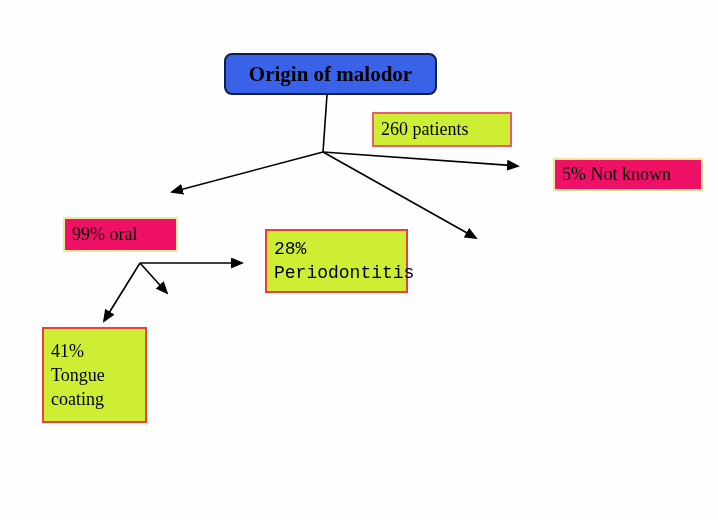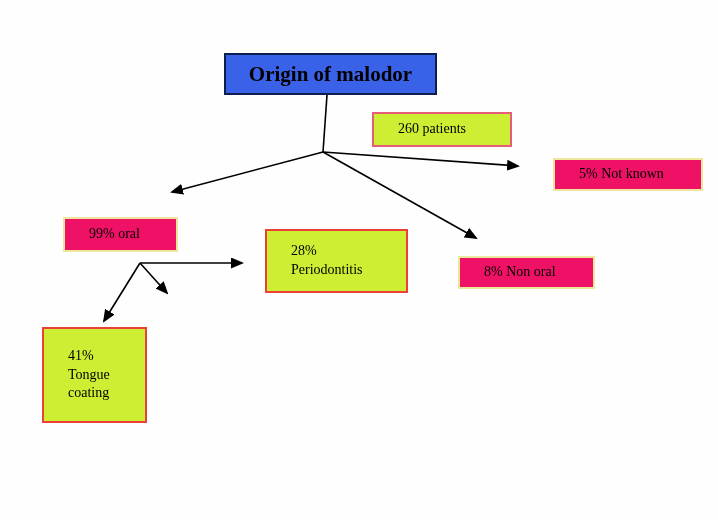--- a/index.html
+++ b/index.html
@@ -9,42 +9,42 @@
     height: 520px;
     background: #fefefe;
     font-family: "Liberation Serif", serif;
     overflow: hidden;
   }
   .node {
     position: absolute;
     box-sizing: border-box;
     display: flex;
     align-items: center;
-    font-size: 14px;
+    font-size: 18px;
     color: #000000;
     white-space: pre-line;
     line-height: 1.35;
-    padding-left: 24px;
+    padding-left: 7px;
   }
   .node.title-node {
     justify-content: center;
     padding-left: 0;
     font-weight: bold;
     font-size: 21px;
   }
   .blue  { background: var(--node-blue);  border: 2px solid var(--border-navy); }
   .green { background: var(--node-green); border: 2px solid var(--border-red); }
   .green.rose-border { border-color: var(--border-rose); }
   .pink  { background: var(--node-pink);  border: 2px solid var(--border-cream); }
 
-  #node-origin        { left: 224px; top: 53px;  width: 213px; height: 42px; }
+  #node-origin        { left: 224px; top: 53px;  width: 213px; height: 42px; border-radius: 8px; }
   #node-patients      { left: 372px; top: 112px; width: 140px; height: 35px; }
   #node-not-known     { left: 553px; top: 158px; width: 150px; height: 33px; }
   #node-oral          { left: 63px;  top: 217px; width: 115px; height: 35px; }
-  #node-periodontitis { left: 265px; top: 229px; width: 143px; height: 64px; }
+  #node-periodontitis { left: 265px; top: 229px; width: 143px; height: 64px; font-family: Liberation Mono, monospace; }
   #node-non-oral      { left: 458px; top: 256px; width: 137px; height: 33px; }
   #node-gingivitis    { left: 180px; top: 302px; width: 102px; height: 65px; }
   #node-tongue        { left: 42px;  top: 327px; width: 105px; height: 96px; }
 
   svg.arrows {
     position: absolute;
     left: 0; top: 0;
     width: 718px; height: 520px;
     pointer-events: none;
   }
@@ -74,20 +74,19 @@
 
   <div id="node-patients" class="node green rose-border">260 patients</div>
 
   <div id="node-not-known" class="node pink">5% Not known</div>
 
   <div id="node-oral" class="node pink">99% oral</div>
 
   <div id="node-periodontitis" class="node green">28%
 Periodontitis</div>
 
-  <div id="node-non-oral" class="node pink">8% Non oral</div>
 
 
   <div id="node-tongue" class="node green">41%
 Tongue
 coating</div>
 
 </div>
 
 </body></html>

